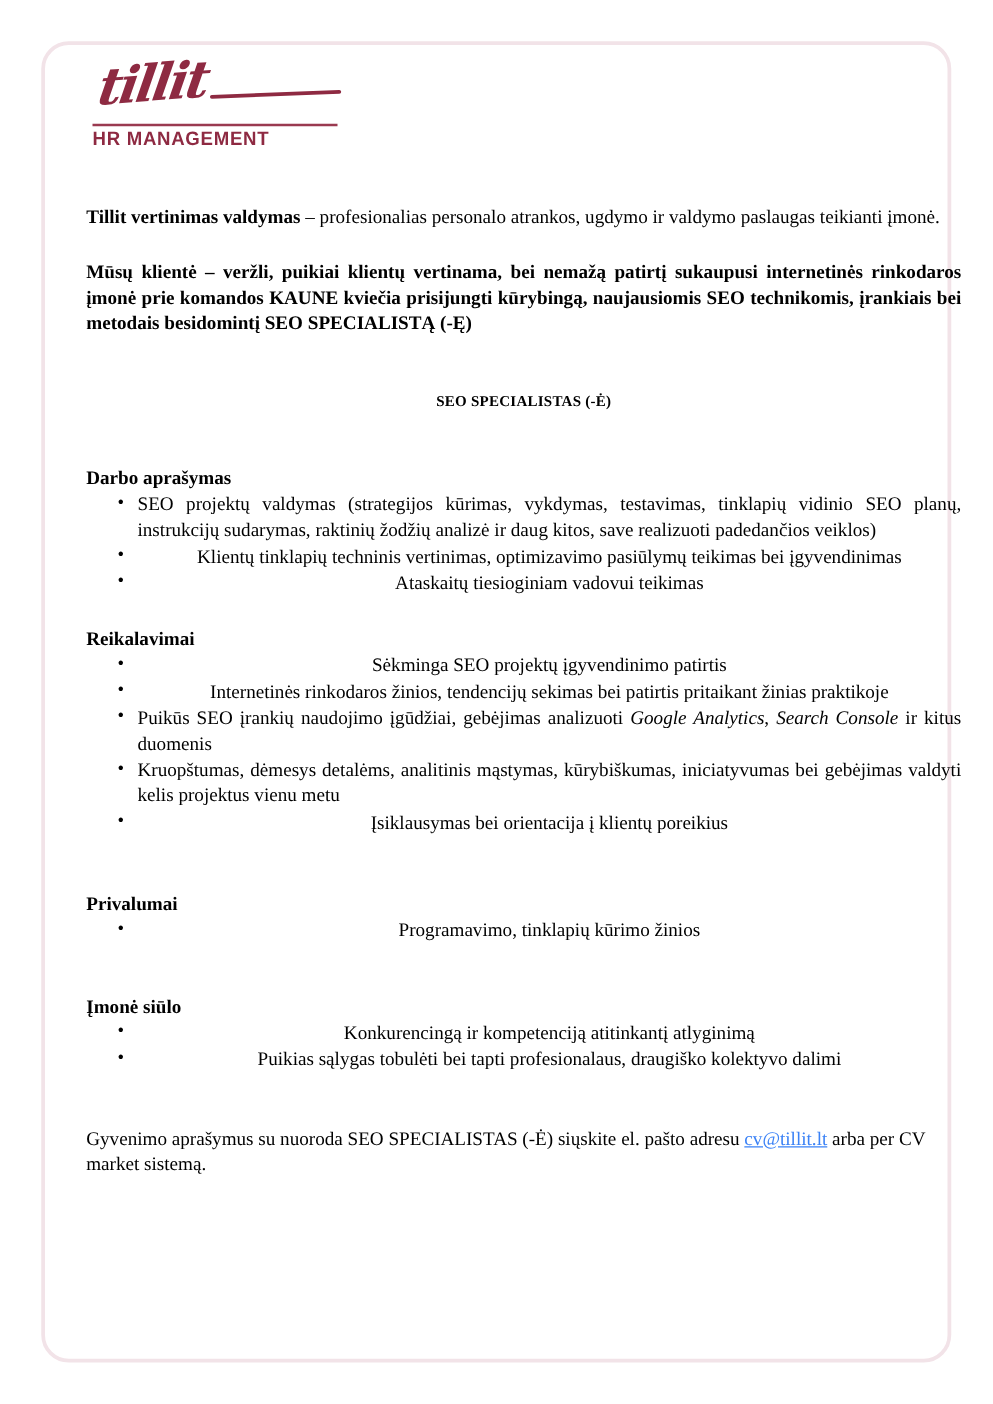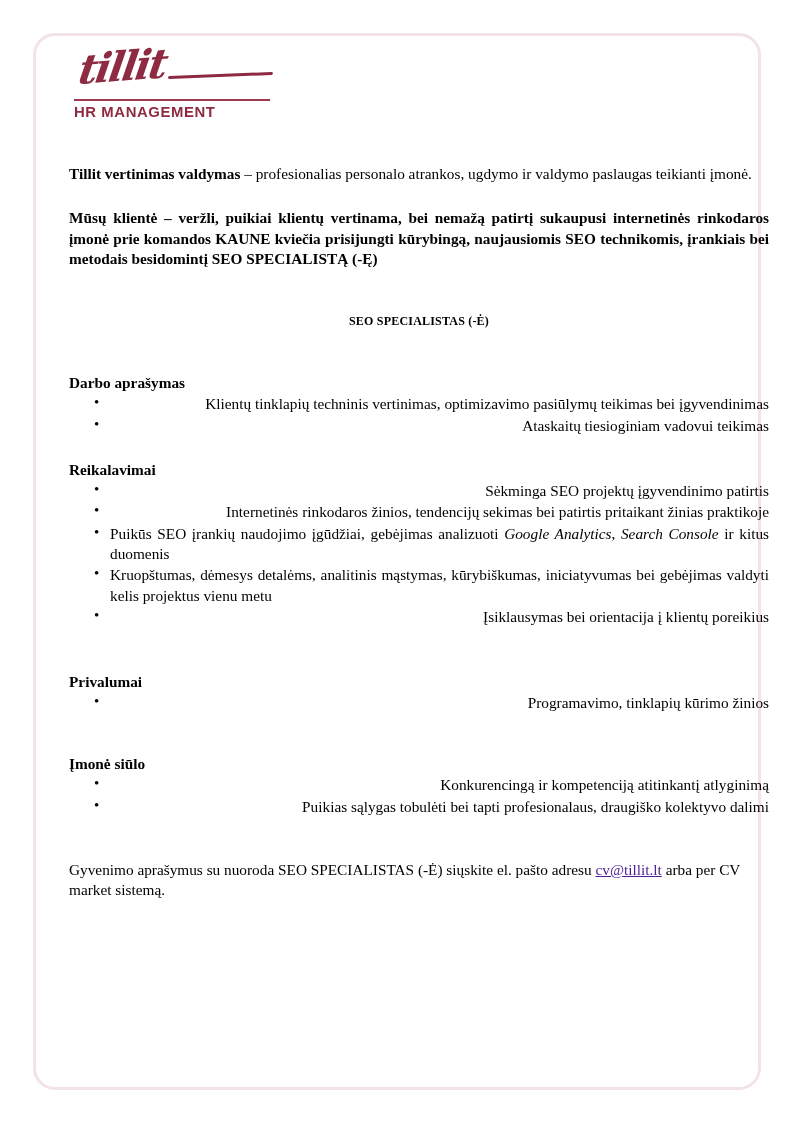--- a/index.html
+++ b/index.html
@@ -139,30 +139,30 @@
     text-align: justify;
     margin-bottom: 1px;
   }
   ul.bullets > li::before {
     content: "\2022";
     position: absolute;
     left: 25px;
     top: -1px;
     font-size: 15px;
   }
-  ul.bullets > li.nojust { text-align: right; }
+  ul.bullets > li.nojust { text-align: center; }
 
   .para-closing {
     margin-top: 43px;
     font-size: 15.3px;
     line-height: 1.33;
     text-align: left;
   }
   a.mail {
-    color: #4c1d95;
+    color: #3b82f6;
     text-decoration: underline;
   }
 </style>
 </head>
 <body>
 
 <div class="page">
   <div class="content">
 
     <div class="logo">
@@ -174,20 +174,21 @@
 
     <p class="para para-intro"><span class="b">Tillit vertinimas valdymas</span><span> – profesionalias personalo atrankos, ugdymo ir valdymo paslaugas teikianti įmonė.</span></p>
 
     <p class="para para-client">Mūsų klientė – veržli, puikiai klientų vertinama, bei nemažą patirtį sukaupusi internetinės rinkodaros įmonė prie komandos KAUNE kviečia prisijungti kūrybingą, naujausiomis SEO technikomis, įrankiais bei metodais besidomintį SEO SPECIALISTĄ (-Ę)</p>
 
     <div class="doc-title">SEO SPECIALISTAS (-Ė)</div>
 
     <div class="section section-gap-1">
       <div class="section-head">Darbo aprašymas</div>
       <ul class="bullets">
+        <li>SEO projektų valdymas (strategijos kūrimas, vykdymas, testavimas, tinklapių vidinio SEO planų, instrukcijų sudarymas, raktinių žodžių analizė ir daug kitos, save realizuoti padedančios veiklos)</li>
         <li class="nojust">Klientų tinklapių techninis vertinimas, optimizavimo pasiūlymų teikimas bei įgyvendinimas</li>
         <li class="nojust">Ataskaitų tiesioginiam vadovui teikimas</li>
       </ul>
     </div>
 
     <div class="section section-gap-2">
       <div class="section-head">Reikalavimai</div>
       <ul class="bullets">
         <li class="nojust">Sėkminga SEO projektų įgyvendinimo patirtis</li>
         <li class="nojust">Internetinės rinkodaros žinios, tendencijų sekimas bei patirtis pritaikant žinias praktikoje</li>

